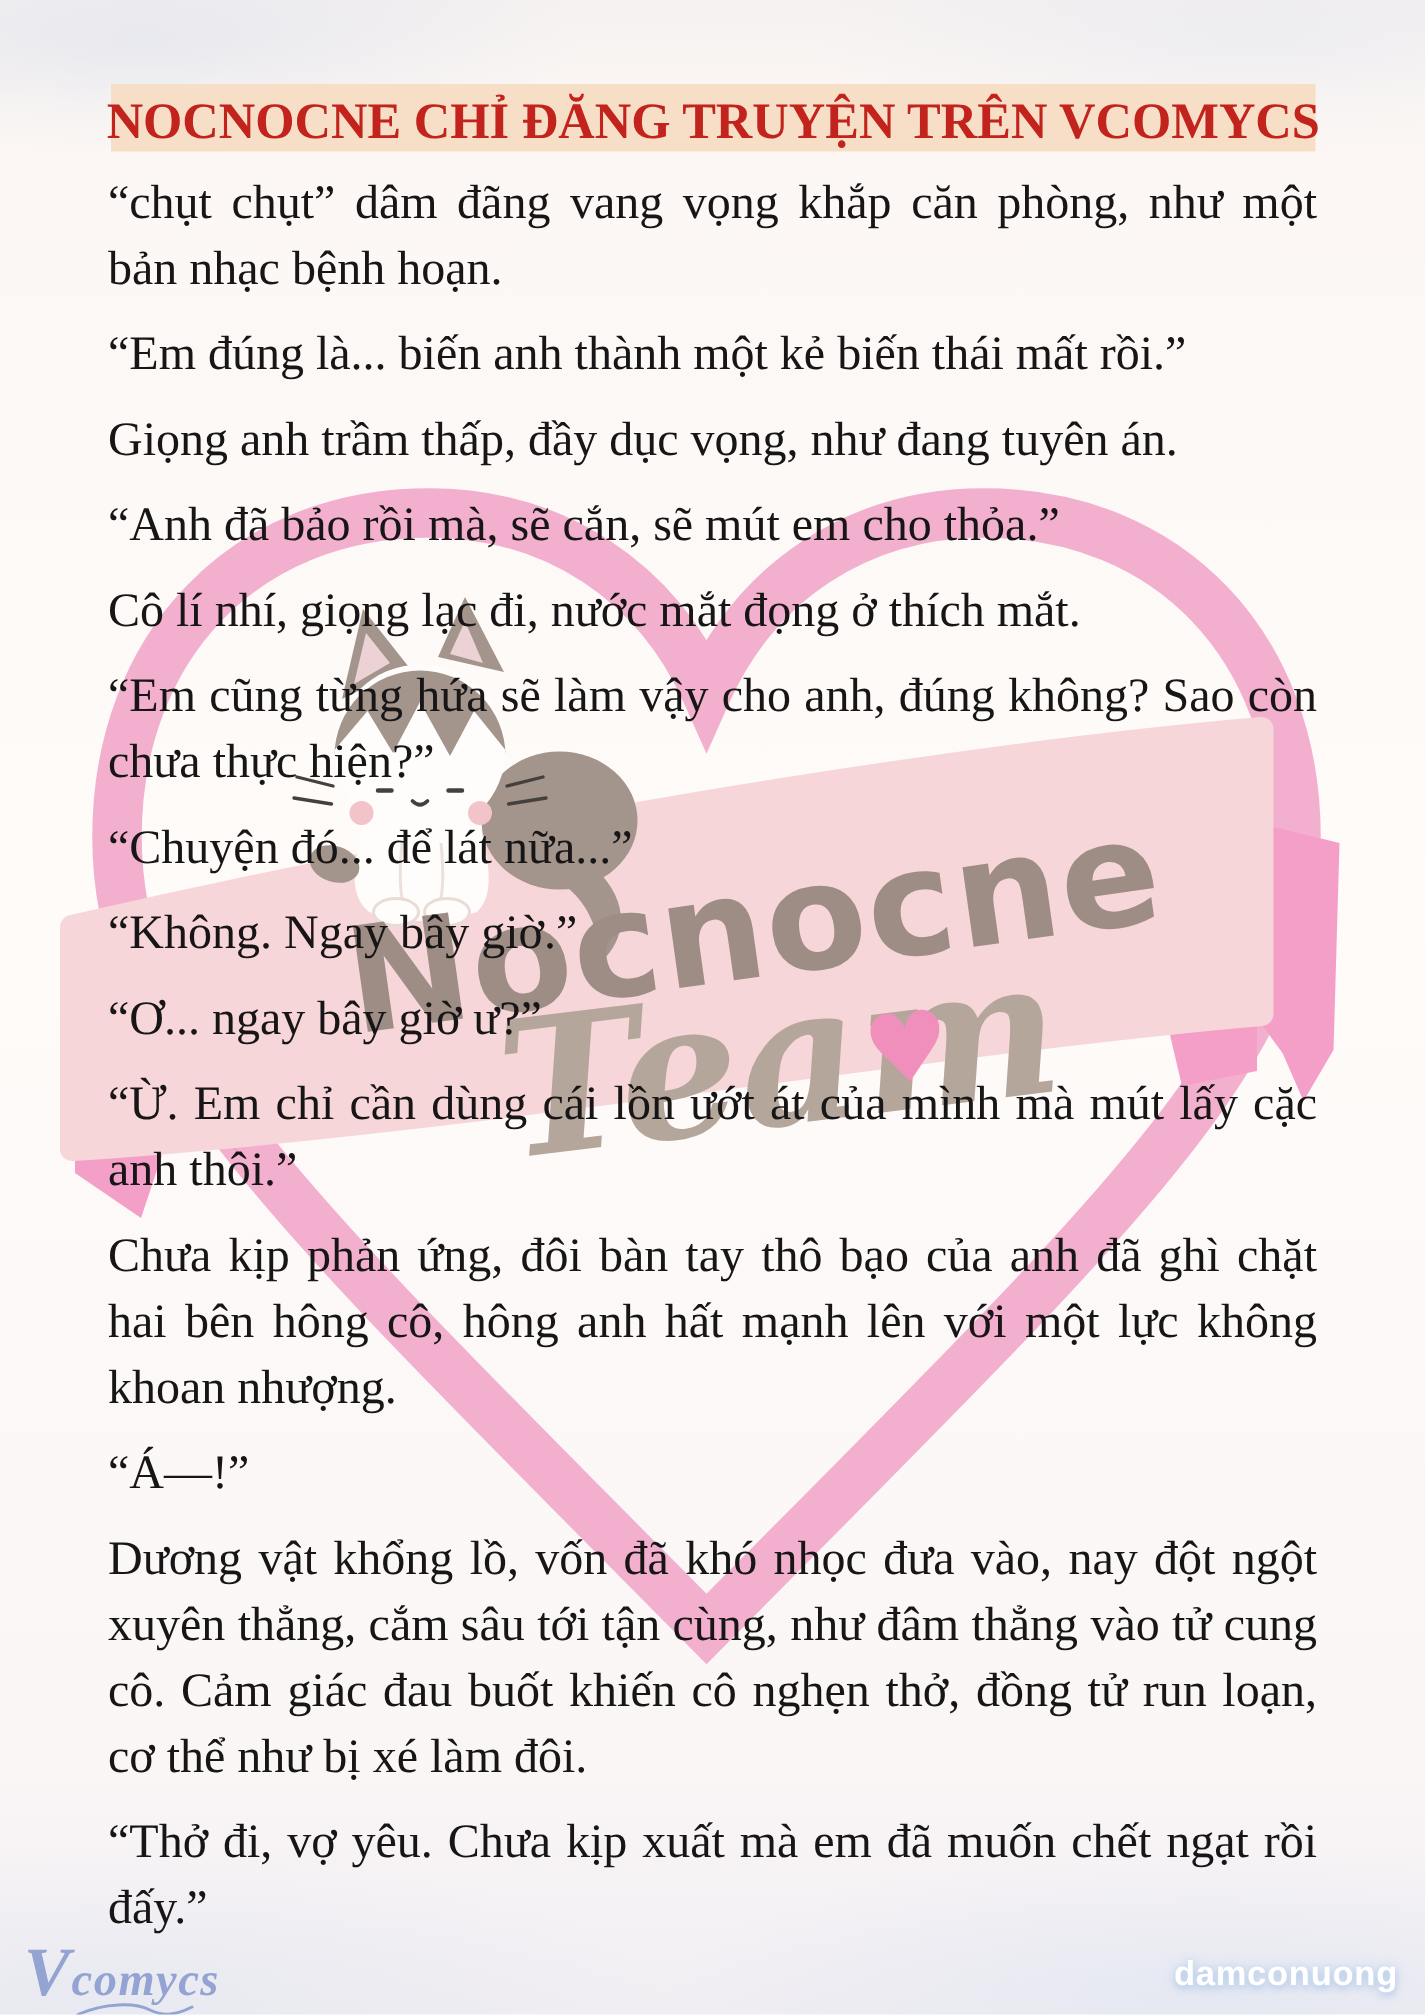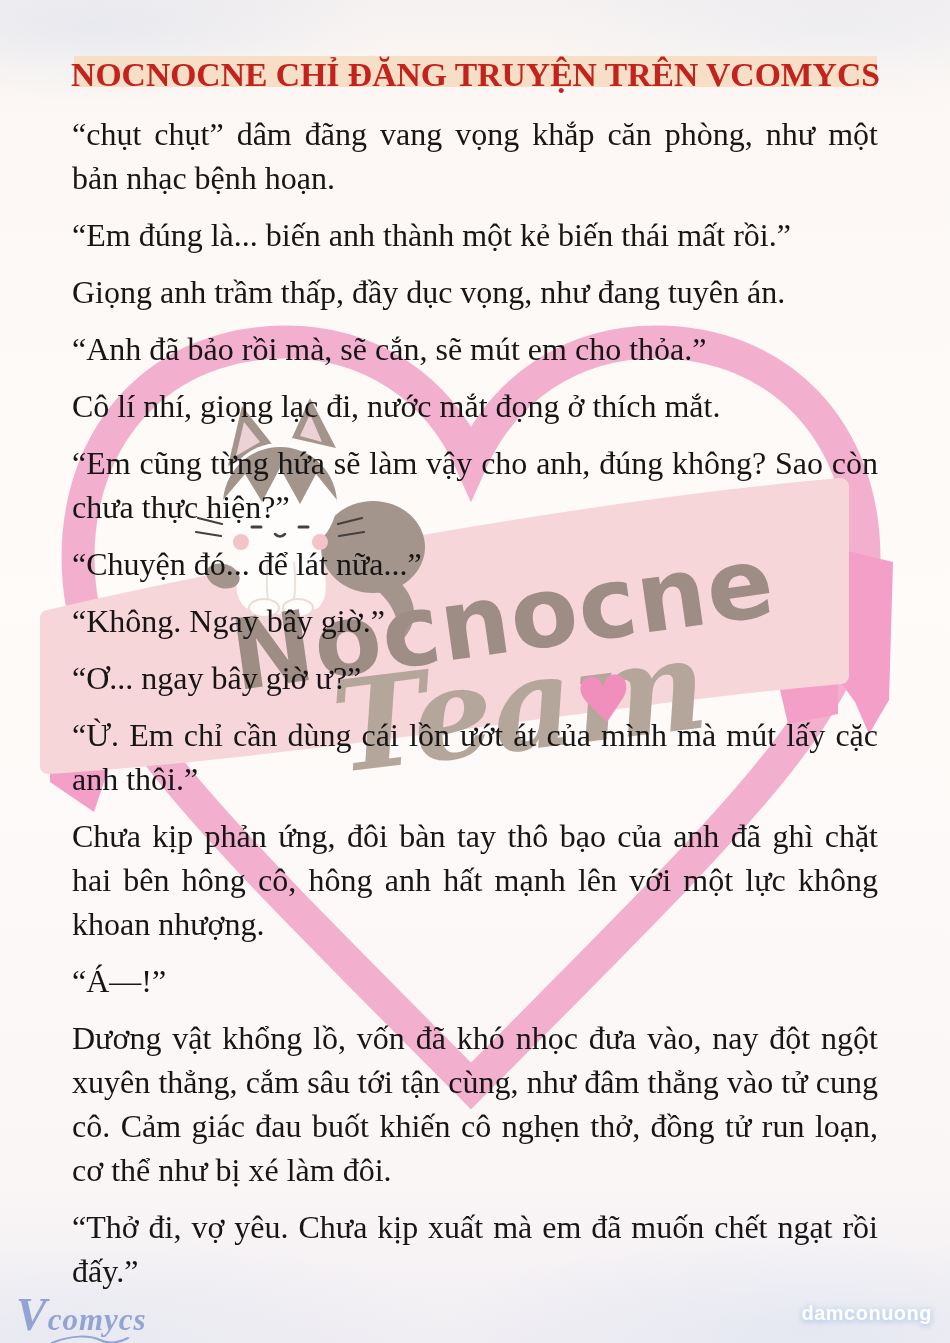--- a/index.html
+++ b/index.html
@@ -27,22 +27,22 @@
     font-size:126px; line-height:1; color:#b5a69b;
     transform:rotate(-7deg); transform-origin:0 0; white-space:nowrap;
   }
   .wm-small-heart {
     position:absolute; left:576px; top:668px; z-index:1;
     font-family:"DejaVu Sans", sans-serif; font-size:64px; line-height:1;
     color:#f08fbb; transform:rotate(-6deg);
   }
 
   .header {
-    position:absolute; left:74px; top:56px; width:803px; height:31px; z-index:2;
-    background:#f6dfc6; display:flex; align-items:flex-start; justify-content:center;
+    position:absolute; left:74px; top:56px; width:803px; height:45px; z-index:2;
+    background:#f6dfc6; display:flex; align-items:flex-end; justify-content:center;
   }
   .header-text {
     font-family:"Liberation Serif", serif; font-weight:bold; font-size:34px;
     color:#c3231d; white-space:nowrap; letter-spacing:0px; transform:scaleX(.99);
   }
 
   .content { position:absolute; left:72px; top:112px; width:806px; z-index:2; }
   .content p {
     margin:0 0 13px 0; font-size:32px; line-height:44px; color:#171515;
     text-align:justify; text-justify:inter-word;
@@ -53,21 +53,21 @@
     position:absolute; left:16px; top:1290px; z-index:3;
     color:#93a3d2; font-family:"Liberation Serif", serif;
     font-style:italic; font-weight:bold; font-size:31px; line-height:1.1;
   }
   .vc-text { display:block; letter-spacing:1px; }
   .vc-text::first-letter { font-size:46px; }
   .vc-swash { display:block; margin-left:34px; margin-top:-8px; }
 
   .damconuong {
     position:absolute; right:18px; top:1302px; z-index:3;
-    font-family:"Liberation Sans", sans-serif; font-weight:bold; font-size:20px;
+    font-family:"Liberation Sans", sans-serif; font-weight:bold; font-size:23px;
     letter-spacing:.5px; color:#ffffff;
     text-shadow:0 0 2px #d4e2f2, 0 2px 5px #aec6e6, 0 0 9px #c2d6ee;
   }
 </style>
 </head>
 <body>
 
 <div class="page">
 
   <svg class="wm-svg" viewBox="0 0 950 1343" aria-hidden="true">

